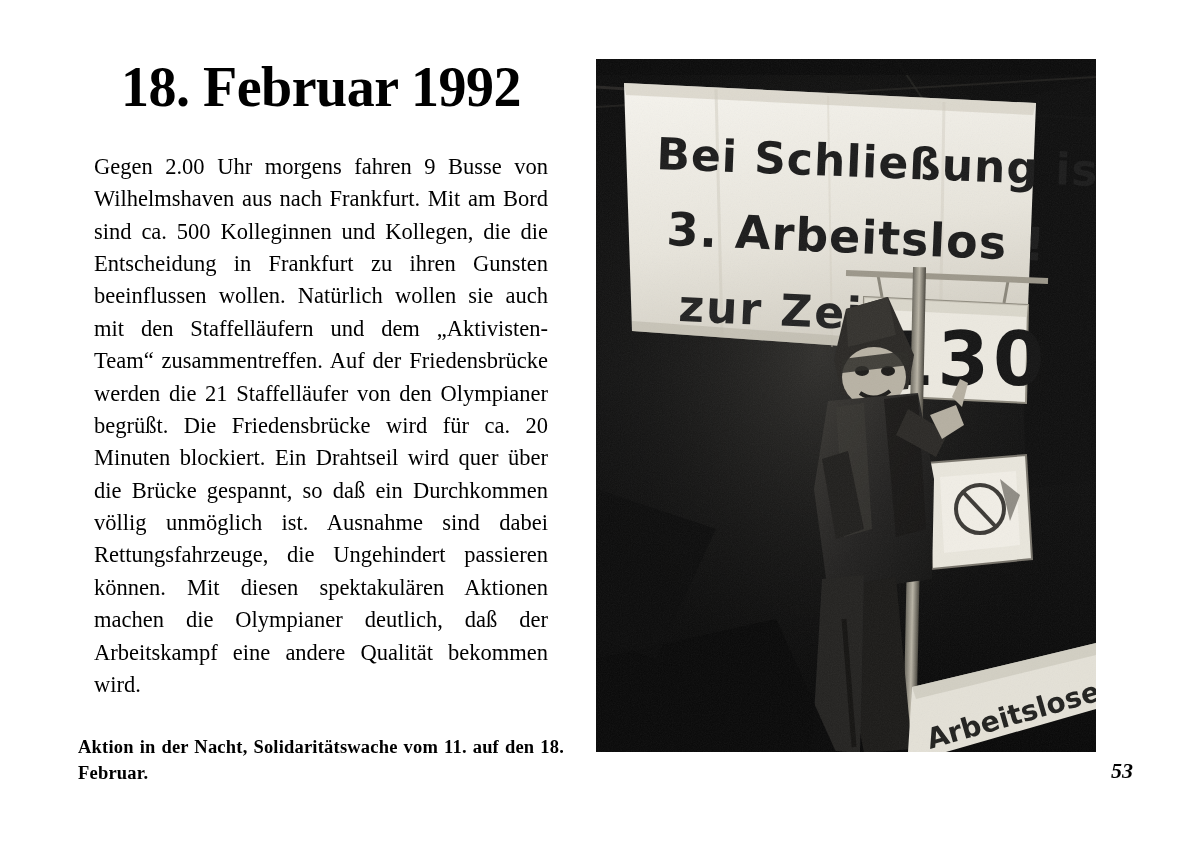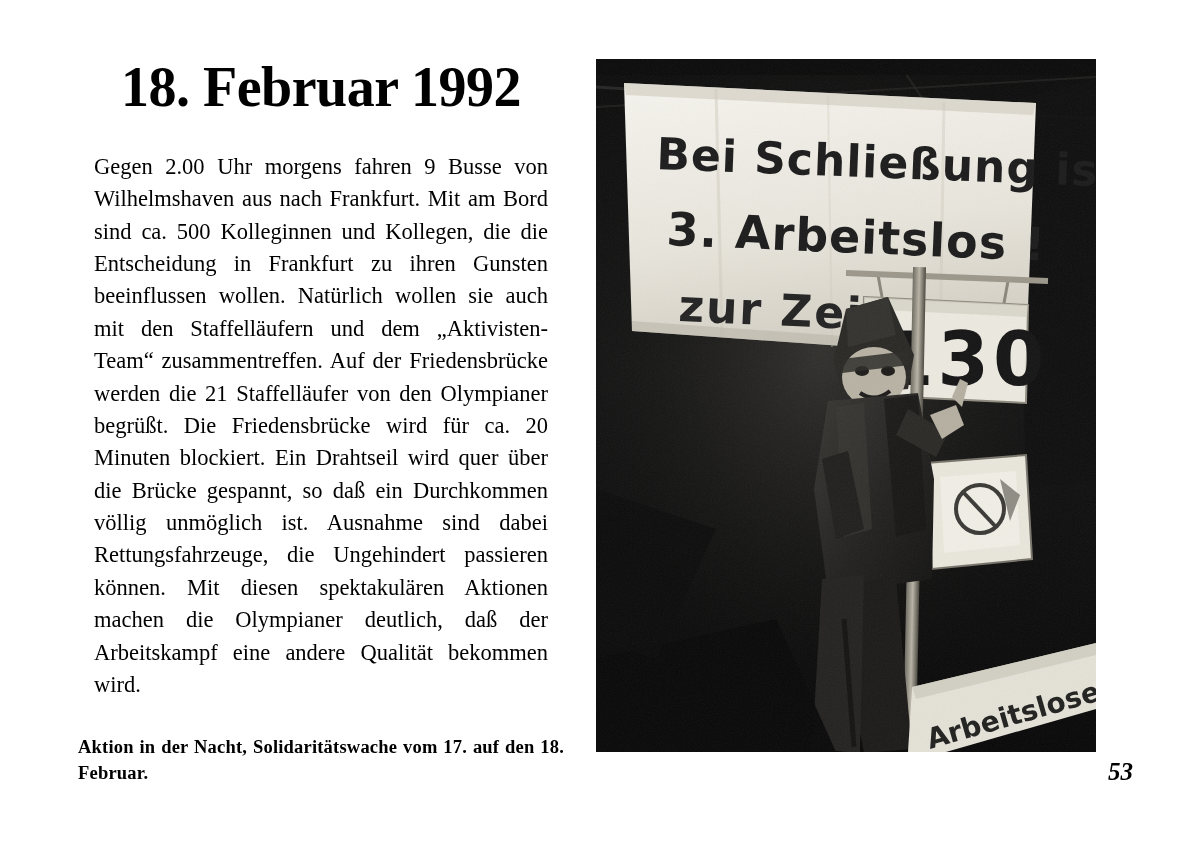--- a/index.html
+++ b/index.html
@@ -71,37 +71,37 @@
     display: block;
     width: 100%;
     height: 100%;
   }
 
   
   .page-number {
     position: absolute;
     right: 88px;
     top: 758px;
-    font-size: 25px;
+    font-size: 22px;
     font-weight: bold;
     font-style: italic;
     font-family: "Liberation Serif", serif;
   }
 </style>
 </head>
 <body>
 
 <div class="page">
 
   <div class="text-col">
     <h1 class="headline">18. Februar 1992</h1>
 
     <p class="body-copy">Gegen 2.00 Uhr morgens fahren 9 Busse von Wilhelmshaven aus nach Frankfurt. Mit am Bord sind ca. 500 Kolleginnen und Kollegen, die die Entscheidung in Frankfurt zu ihren Gunsten beeinflussen wollen. Natürlich wollen sie auch mit den Staffelläufern und dem „Aktivisten-Team“ zusammentreffen. Auf der Friedensbrücke werden die 21 Staffelläufer von den Olympianer begrüßt. Die Friedensbrücke wird für ca. 20 Minuten blockiert. Ein Drahtseil wird quer über die Brücke gespannt, so daß ein Durchkommen völlig unmöglich ist. Ausnahme sind dabei Rettungsfahrzeuge, die Ungehindert passieren können. Mit diesen spektakulären Aktionen machen die Olympianer deutlich, daß der Arbeitskampf eine andere Qualität bekommen wird.</p>
 
-    <p class="caption">Aktion in der Nacht, Solidaritätswache vom 17. auf den 18. Februar.</p>
+    <p class="caption">Aktion in der Nacht, Solidaritätswache vom 11. auf den 18. Februar.</p>
   </div>
 
   <div class="photo-frame">
     <svg class="photo-svg" viewBox="0 0 500 693" preserveAspectRatio="none">
       <defs>
         <linearGradient id="nightBg" x1="0" y1="0" x2="0" y2="1">
           <stop offset="0%" stop-color="#0c0c0c"></stop>
           <stop offset="45%" stop-color="#131313"></stop>
           <stop offset="100%" stop-color="#070707"></stop>
         </linearGradient>

